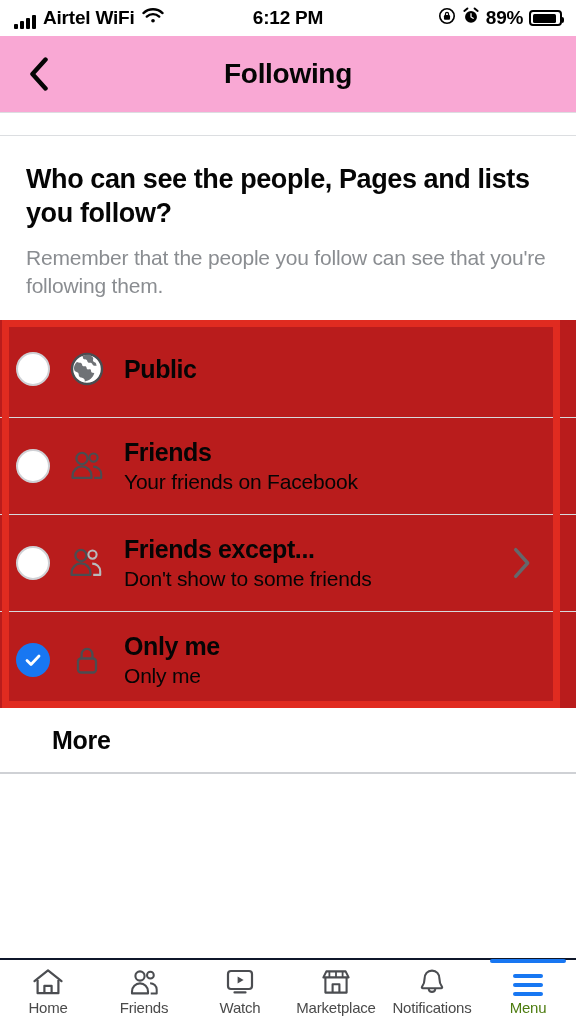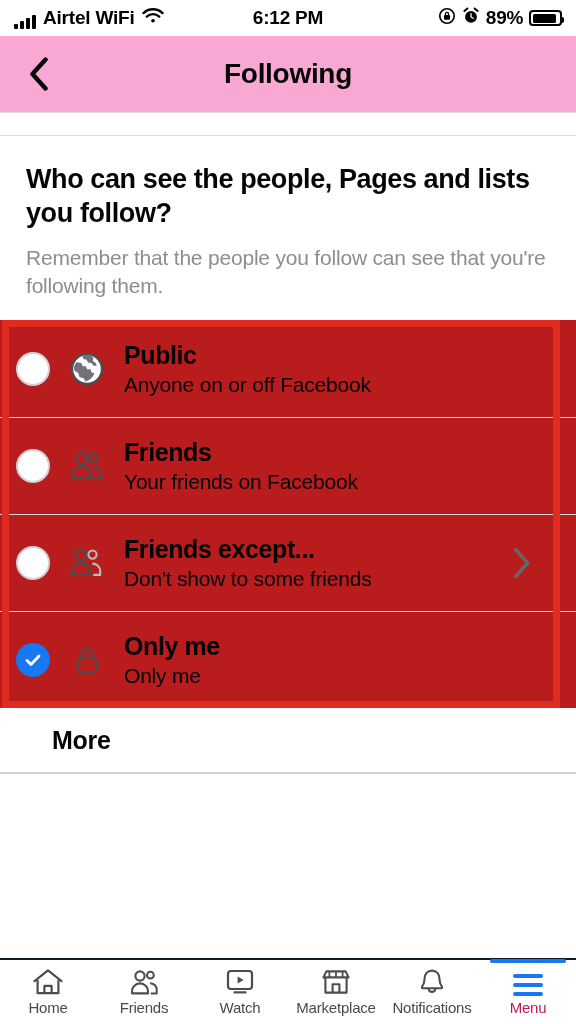--- a/index.html
+++ b/index.html
@@ -86,21 +86,21 @@
   
   .navbar{
     flex:0 0 66px; height:66px; border-top:2px solid #0f172a;
     display:flex; align-items:stretch; background:#fff; position:relative;
   }
   .nav-item{
     flex:1 1 0; display:flex; flex-direction:column; align-items:center; justify-content:center;
     gap:3px; position:relative; cursor:pointer;
   }
   .nav-label{ font-size:15px; color:#4a4a4a; letter-spacing:-.2px; }
-  .nav-item.active .nav-label{ color:#be185d; }
+  .nav-item.active .nav-label{ color:#4d7c0f; }
   .nav-indicator{ position:absolute; top:-1px; left:10%; right:10%; height:4px; background:#1877f2; border-radius:2px; }
   .nav-ico{ height:28px; display:flex; align-items:flex-end; justify-content:center; }
 
   .hamburger{ width:30px; display:flex; flex-direction:column; gap:5px; }
   .hamburger i{ display:block; height:4px; background:#1877f2; border-radius:2px; }
 </style>
 </head>
 <body>
 
 <div class="phone">
@@ -173,21 +173,20 @@
         <div class="radio"></div>
         <div class="opt-icon">
           <svg width="40" height="40" viewBox="0 0 40 40">
             <circle cx="20" cy="20" r="15" fill="#fff" stroke="#4b4d51" stroke-width="2.4"></circle>
             <path d="M10 13c2 1 3.4.3 4.6 1.4.9.8.2 2 1.2 2.7 1 .7 2.2-.4 3.2.3.9.7.3 2.2 1.4 2.8 1.1.6 2.3-.6 3.2.3.8.8.1 2.3 1.1 3 .8.6 1.9.1 2.6.6-1.2 4.6-5 7.9-9.6 8.4.4-1.5-.4-2.6-1.5-3.2-1.4-.8-3-.4-3.9-1.7-.8-1.2-.2-2.8-1.2-3.9-1.1-1.2-2.9-.9-3.6-2.3C6.3 18.6 7.6 15.1 10 13z" fill="#6f7276"></path>
             <path d="M23.5 5.9c.6 1.3 2 1.6 2.6 2.9.5 1.2-.5 2.4.1 3.5.6 1 2 1 2.7 1.9.6.8.3 2 .9 2.8-1-.4-2.3.1-3.3-.5-1-.6-1.1-2-2.2-2.6-1-.5-2.2.3-3.1-.3-.9-.6-.6-2-1.5-2.7-.9-.7-2.2 0-3.1-.8-.8-.7-.4-2.1-1.2-2.9 2.5-1.3 5.4-1.7 8.1-1.3z" fill="#6f7276"></path>
           </svg>
         </div>
         <div class="opt-text">
           <div class="opt-title">Public</div>
-          <div class="opt-sub">Anyone on or off Facebook</div>
         </div>
       </div>
 
       <div class="opt">
         <div class="radio"></div>
         <div class="opt-icon">
           <svg width="42" height="42" viewBox="0 0 42 42">
             <circle cx="16" cy="13.5" r="5.6" fill="none" stroke="#4b4d51" stroke-width="2.3"></circle>
             <circle cx="27.5" cy="12.6" r="4.1" fill="none" stroke="#4b4d51" stroke-width="2.1"></circle>
             <path d="M6.6 30.8a9.4 9.4 0 0 1 18.8 0v2.1H6.6z" fill="none" stroke="#4b4d51" stroke-width="2.3" stroke-linejoin="round"></path>

